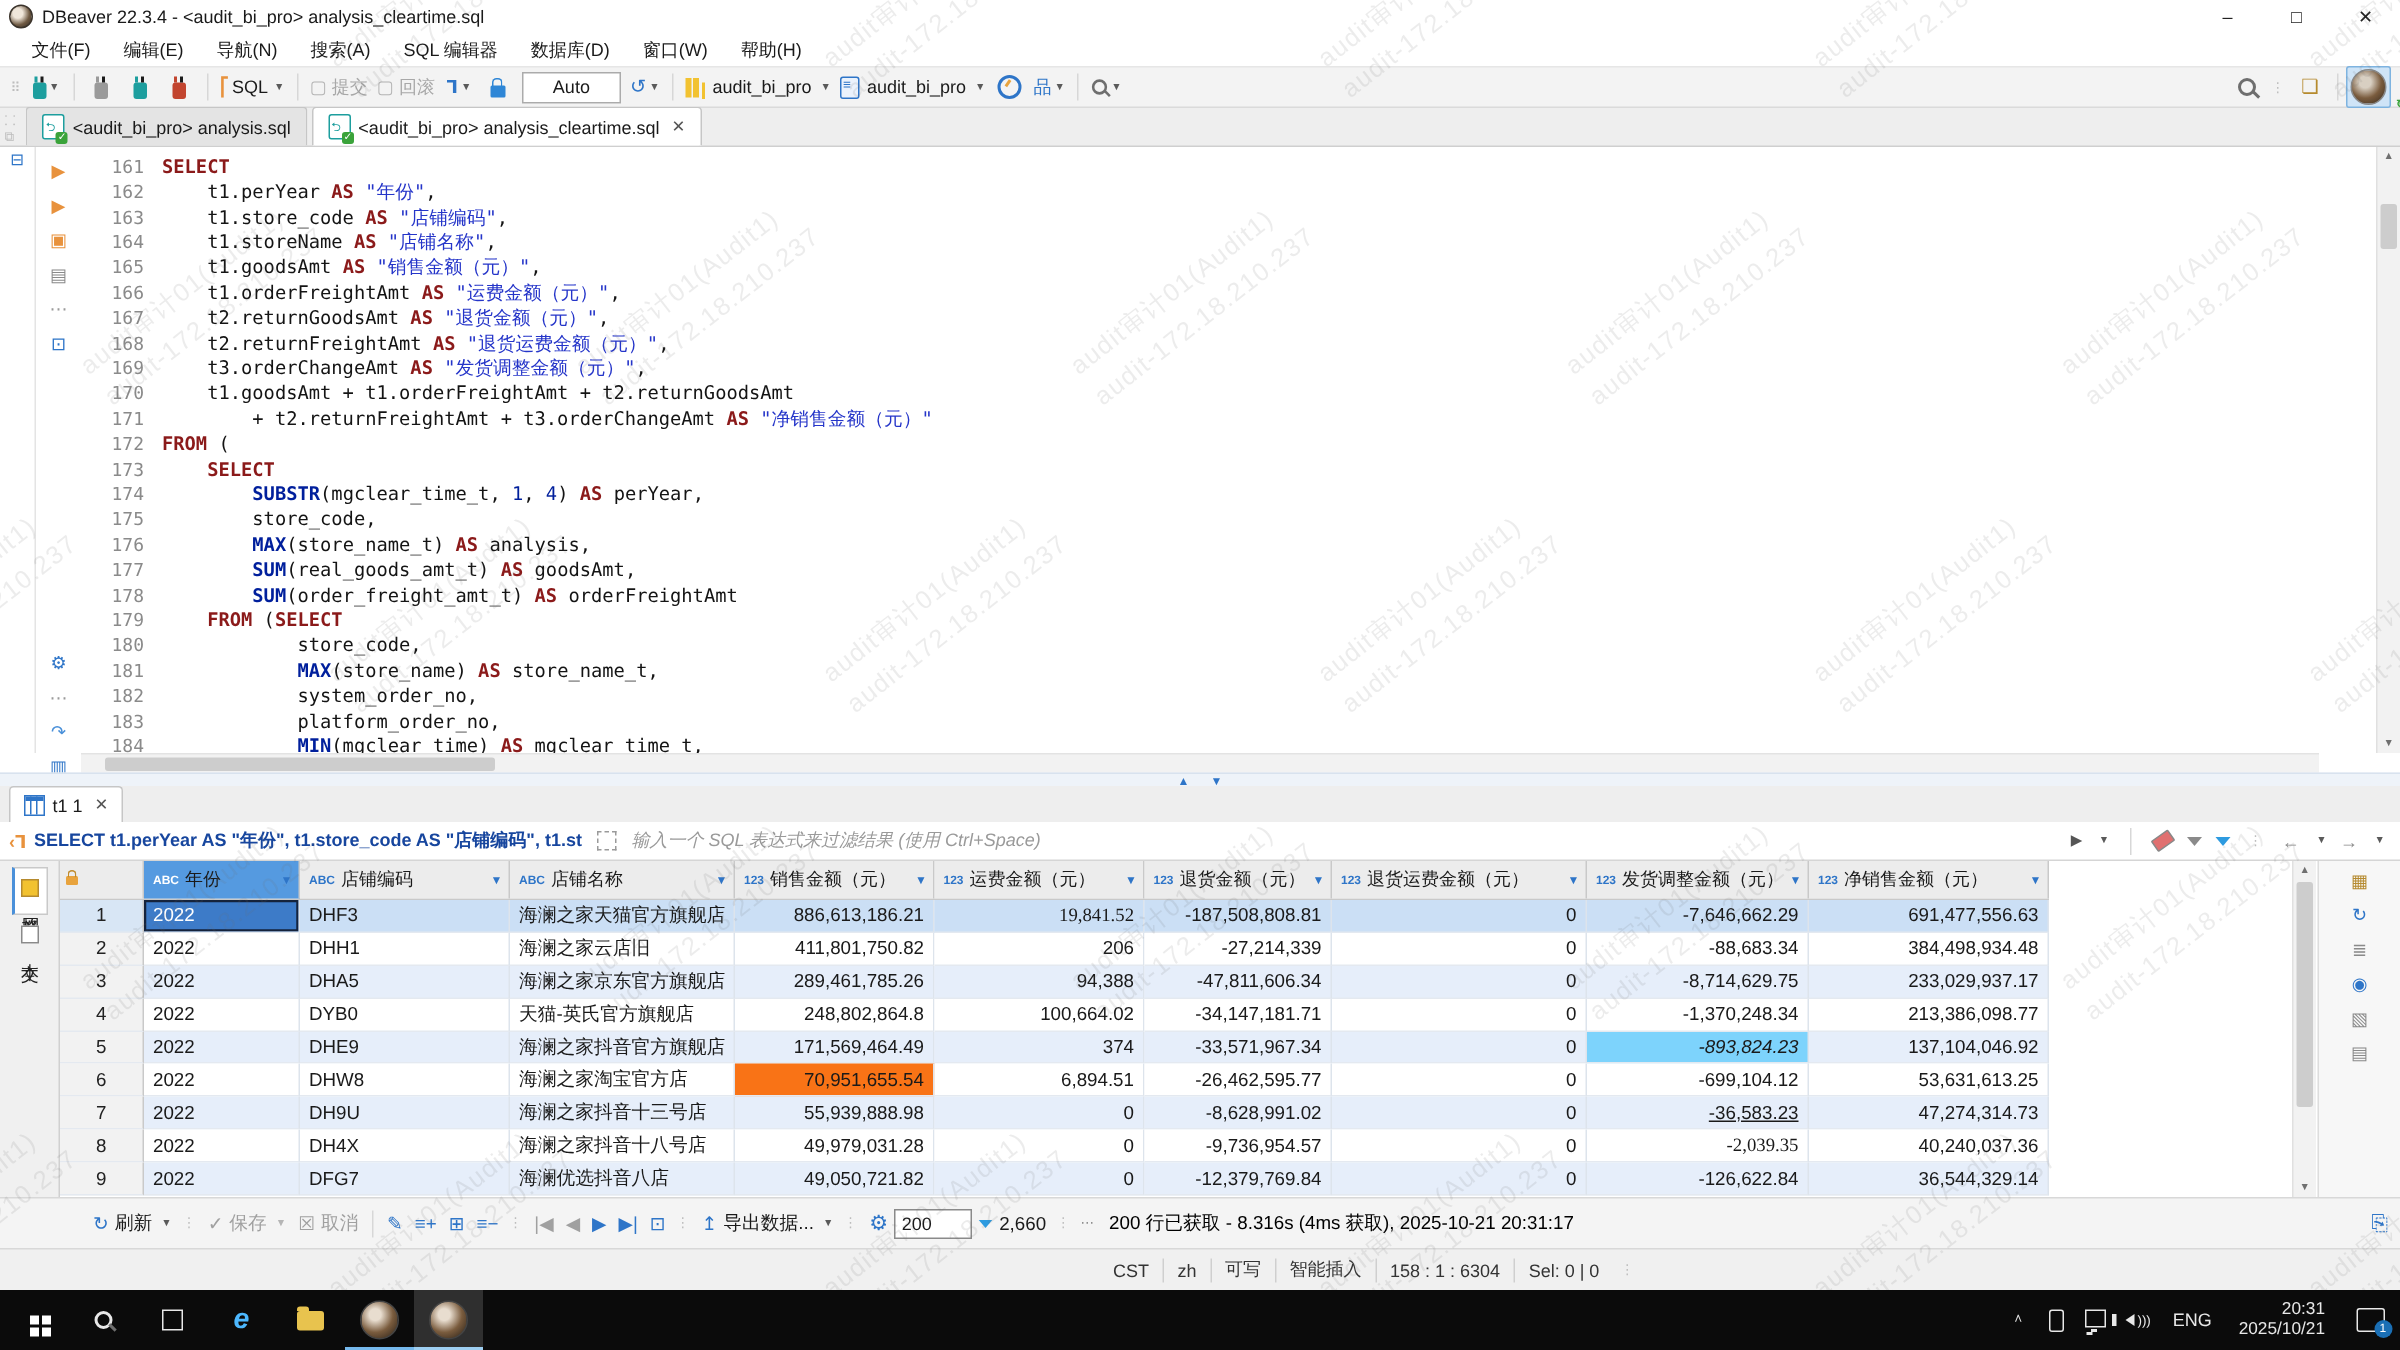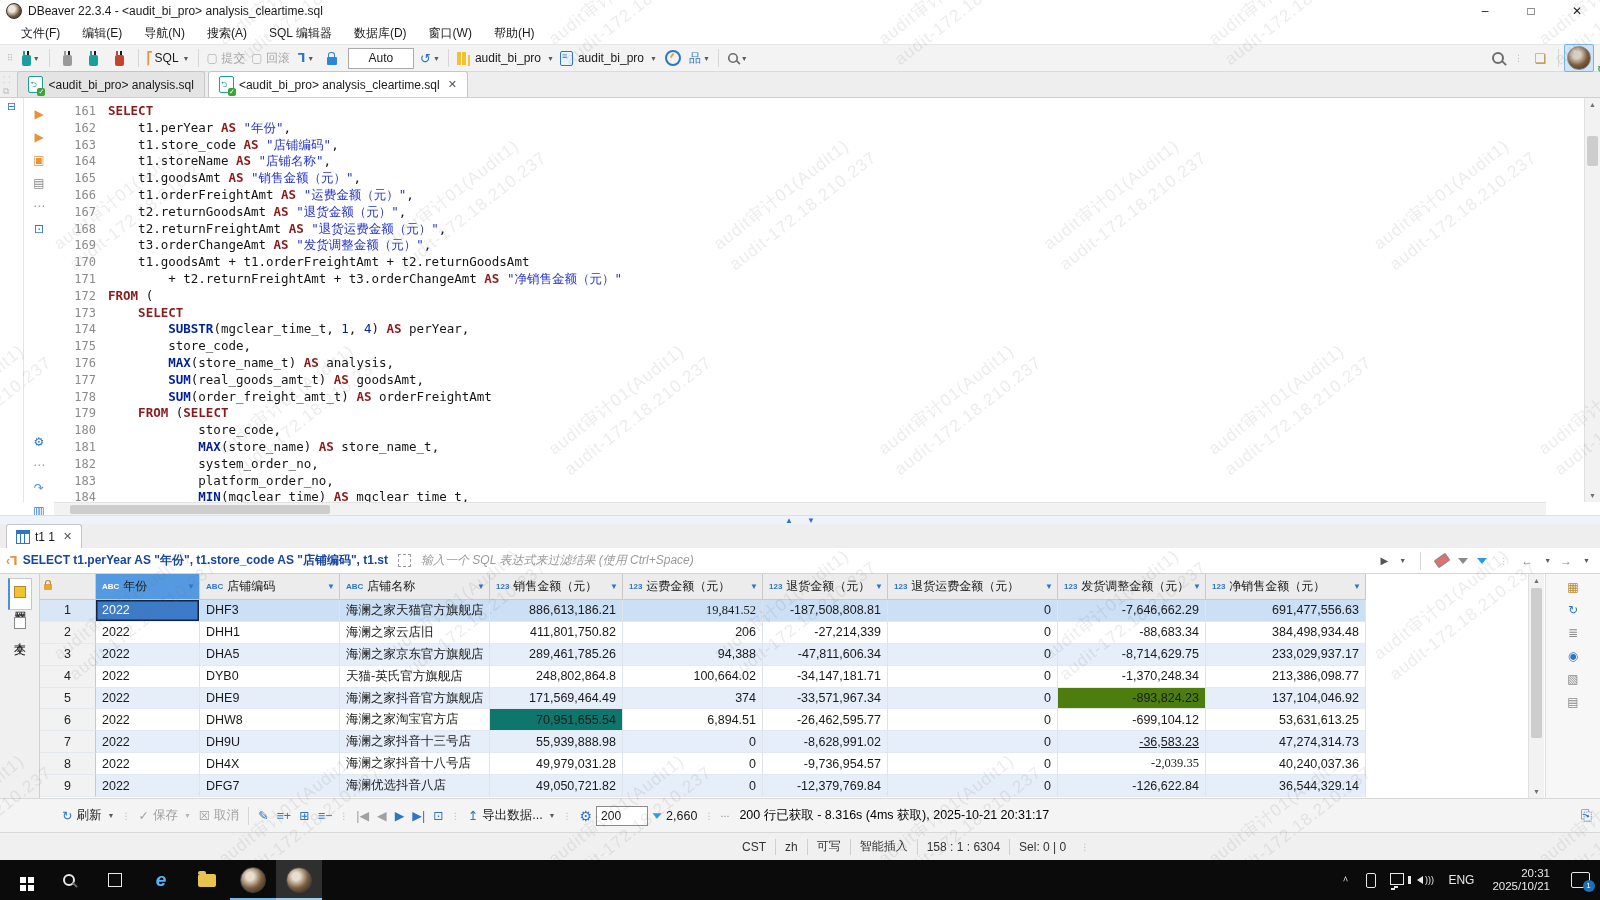--- a/index.html
+++ b/index.html
@@ -444,29 +444,29 @@
       </div>
       <div class="drow">
         <div class="dcell rnum" style="width: 56px;">5</div>
         <div class="dcell" style="width: 104px; background: rgb(230, 238, 250);">2022</div>
         <div class="dcell" style="width: 140px; background: rgb(230, 238, 250);">DHE9</div>
         <div class="dcell" style="width: 150px; background: rgb(230, 238, 250);">海澜之家抖音官方旗舰店</div>
         <div class="dcell num" style="width: 133px; background: rgb(230, 238, 250);">171,569,464.49</div>
         <div class="dcell num" style="width: 140px; background: rgb(230, 238, 250);">374</div>
         <div class="dcell num" style="width: 125px; background: rgb(230, 238, 250);">-33,571,967.34</div>
         <div class="dcell num" style="width: 170px; background: rgb(230, 238, 250);">0</div>
-        <div class="dcell num" style="width: 148px; background: #4d7c0f;">-893,824.23</div>
+        <div class="dcell num" style="width: 148px; background: #7dd3fc; font-style: italic;">-893,824.23</div>
         <div class="dcell num" style="width: 160px; background: rgb(230, 238, 250);">137,104,046.92</div>
       </div>
       <div class="drow">
         <div class="dcell rnum" style="width: 56px;">6</div>
         <div class="dcell" style="width: 104px; background: rgb(255, 255, 255);">2022</div>
         <div class="dcell" style="width: 140px; background: rgb(255, 255, 255);">DHW8</div>
         <div class="dcell" style="width: 150px; background: rgb(255, 255, 255);">海澜之家淘宝官方店</div>
-        <div class="dcell num" style="width: 133px; background: #0f766e;">70,951,655.54</div>
+        <div class="dcell num" style="width: 133px; background: #f97316;">70,951,655.54</div>
         <div class="dcell num" style="width: 140px; background: rgb(255, 255, 255);">6,894.51</div>
         <div class="dcell num" style="width: 125px; background: rgb(255, 255, 255);">-26,462,595.77</div>
         <div class="dcell num" style="width: 170px; background: rgb(255, 255, 255);">0</div>
         <div class="dcell num" style="width: 148px; background: rgb(255, 255, 255);">-699,104.12</div>
         <div class="dcell num" style="width: 160px; background: rgb(255, 255, 255);">53,631,613.25</div>
       </div>
       <div class="drow">
         <div class="dcell rnum" style="width: 56px;">7</div>
         <div class="dcell" style="width: 104px; background: rgb(230, 238, 250);">2022</div>
         <div class="dcell" style="width: 140px; background: rgb(230, 238, 250);">DH9U</div>

